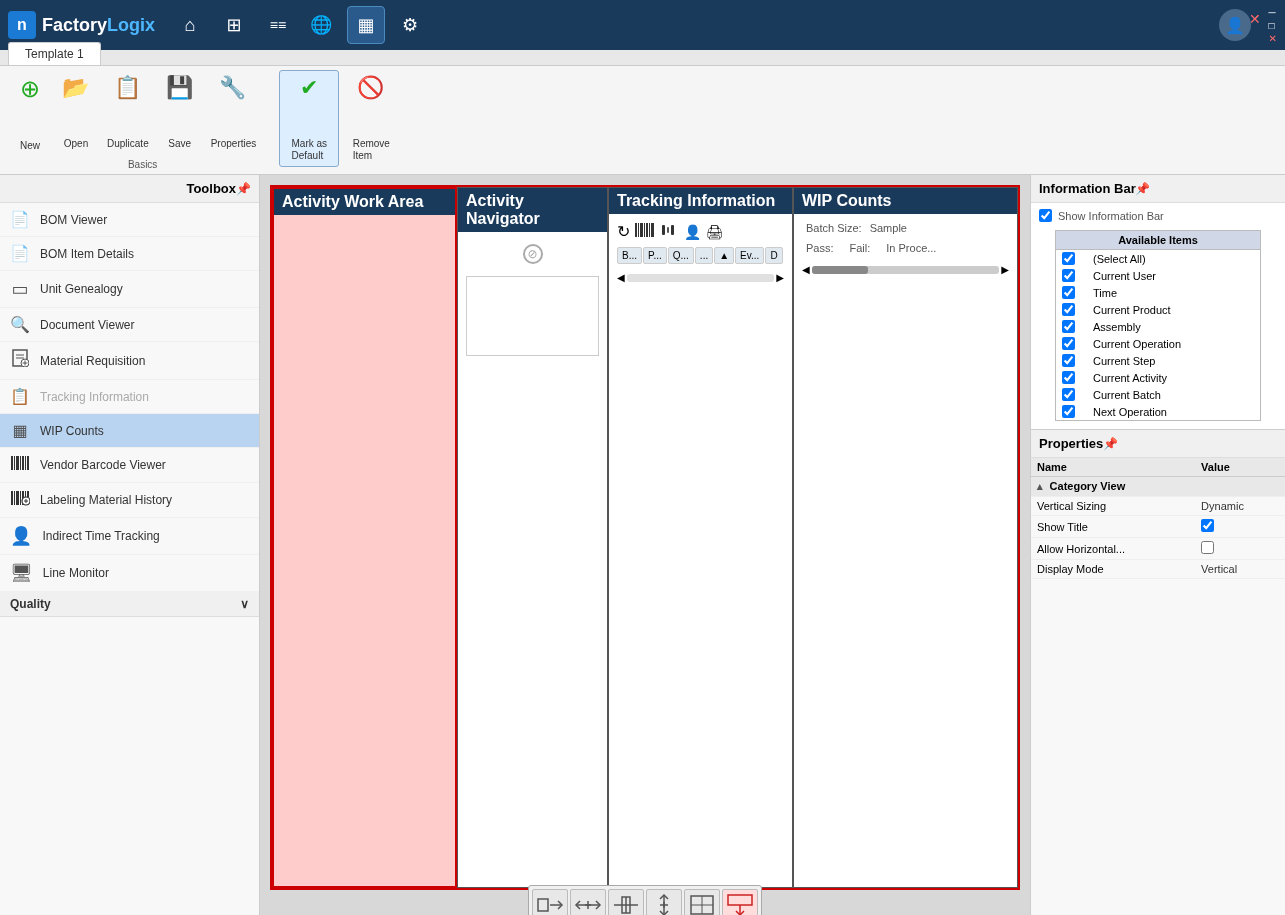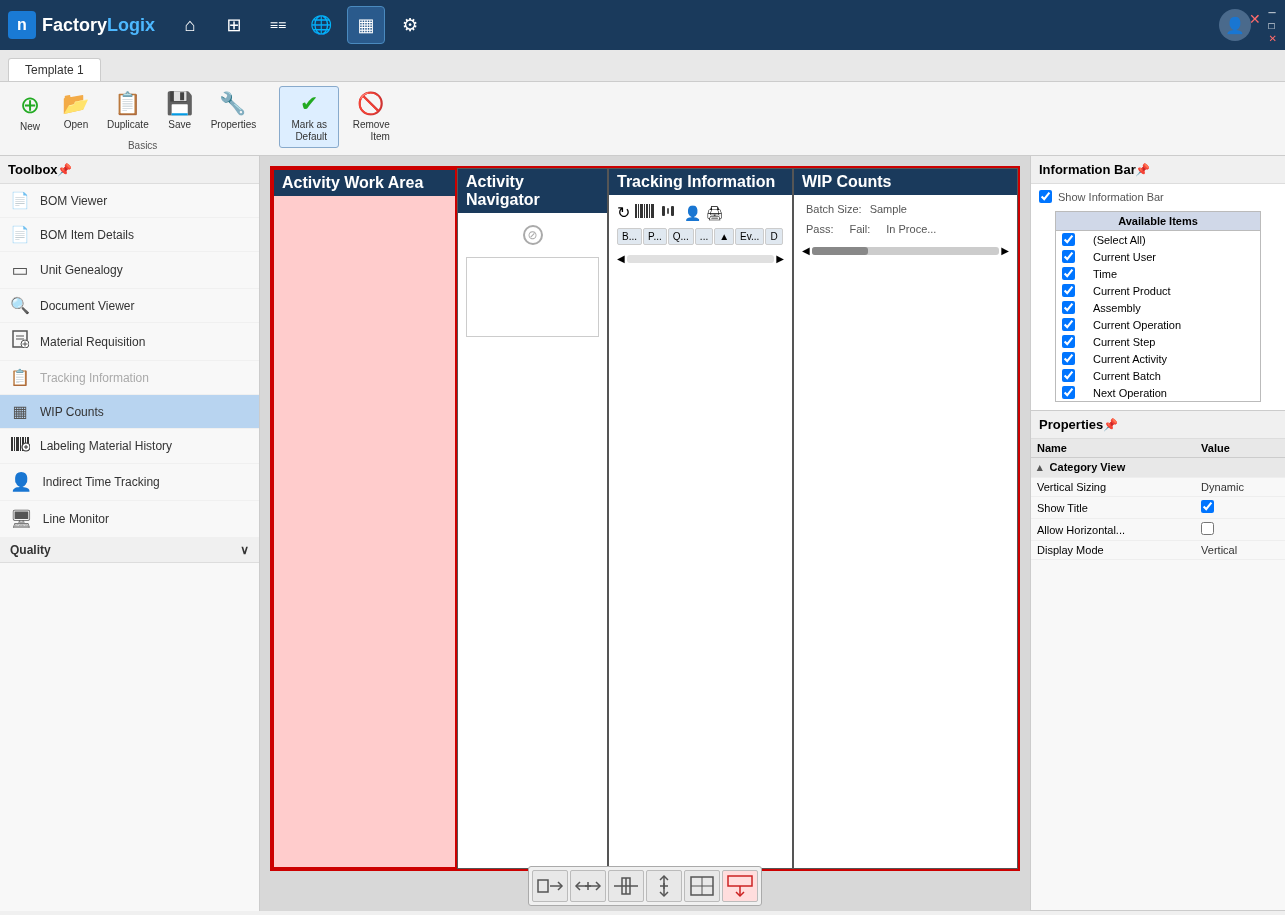--- a/index.html
+++ b/index.html
@@ -81,21 +81,21 @@
     }
     .topbar-min-max span {
       color: white;
       font-size: 10px;
       cursor: pointer;
     }
 
     
     .tabbar {
       background: #e8e8e8;
-      height: 32px;
+      height: 16px;
       display: flex;
       align-items: flex-end;
       padding: 0 8px;
       border-bottom: 1px solid #ccc;
     }
     .tab {
       padding: 4px 16px;
       background: white;
       border: 1px solid #ccc;
       border-bottom: none;
@@ -129,21 +129,21 @@
       align-items: center;
       padding: 4px 6px;
       cursor: pointer;
       border: 1px solid transparent;
       border-radius: 3px;
       background: transparent;
       min-width: 44px;
     }
     .toolbar-btn.active { background: #ddeeff; border-color: #88aacc; }
     .toolbar-btn .icon { font-size: 22px; margin-bottom: 2px; }
-    .toolbar-btn .label { font-size: 10px; color: #333; text-align: right; line-height: 1.2; }
+    .toolbar-btn .label { font-size: 10px; color: #333; text-align: left; line-height: 1.2; margin-top: 35px; }
     .toolbar-group-label {
       text-align: center;
       font-size: 10px;
       color: #555;
       width: 100%;
       padding-top: 2px;
     }
     .toolbar-group-wrap {
       display: flex;
       flex-direction: column;
@@ -162,21 +162,21 @@
       width: 260px;
       background: #f8f8f8;
       border-right: 1px solid #ccc;
       display: flex;
       flex-direction: column;
       overflow: hidden;
     }
     .toolbox-header {
       display: flex;
       align-items: center;
-      justify-content: flex-start;
+      justify-content: flex-end;
       padding: 6px 8px;
       font-weight: bold;
       font-size: 13px;
       border-bottom: 1px solid #ddd;
       background: #f0f0f0;
     }
     .toolbox-list {
       flex: 1;
       overflow-y: auto;
     }
@@ -525,20 +525,34 @@
         </span>
         <span>Material Requisition</span>
       </div>
       <div class="toolbox-item" style="color:#aaa">
         <span class="item-icon" style="color:#aaa">📋</span>
         <span>Tracking Information</span>
       </div>
       <div class="toolbox-item selected">
         <span class="item-icon" style="font-size:16px">▦</span>
         <span>WIP Counts</span>
+      </div>
+      <div class="toolbox-item">
+        <span class="item-icon" style="font-size:16px">
+          <svg width="20" height="16" viewBox="0 0 20 16">
+              <rect x="1" y="1" width="2" height="14" fill="#333"></rect>
+              <rect x="4" y="1" width="1" height="14" fill="#333"></rect>
+              <rect x="6" y="1" width="3" height="14" fill="#333"></rect>
+              <rect x="10" y="1" width="1" height="14" fill="#333"></rect>
+              <rect x="12" y="1" width="2" height="14" fill="#333"></rect>
+              <rect x="15" y="1" width="1" height="14" fill="#333"></rect>
+              <rect x="17" y="1" width="2" height="14" fill="#333"></rect>
+            </svg>
+        </span>
+        <span>Vendor Barcode Viewer</span>
       </div>
       <div class="toolbox-item">
         <span class="item-icon" style="font-size:16px">
           <svg width="20" height="16" viewBox="0 0 20 16">
               <rect x="1" y="1" width="2" height="14" fill="#333"></rect>
               <rect x="4" y="1" width="1" height="14" fill="#333"></rect>
               <rect x="6" y="1" width="3" height="14" fill="#333"></rect>
               <rect x="10" y="1" width="1" height="14" fill="#333"></rect>
               <rect x="12" y="1" width="2" height="14" fill="#333"></rect>
               <rect x="15" y="1" width="1" height="14" fill="#333"></rect>

